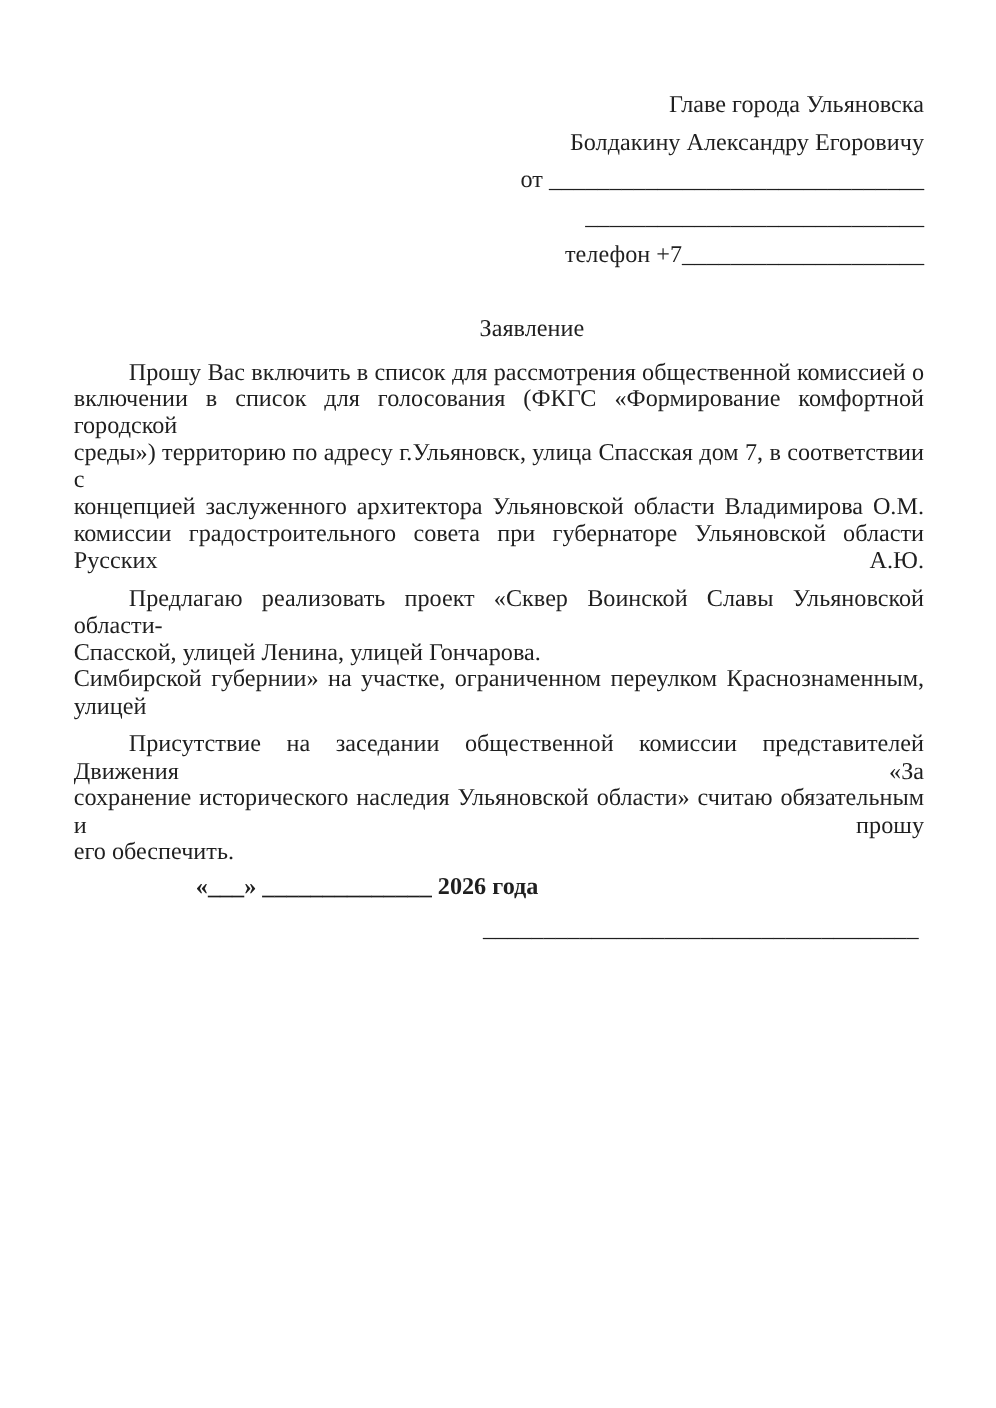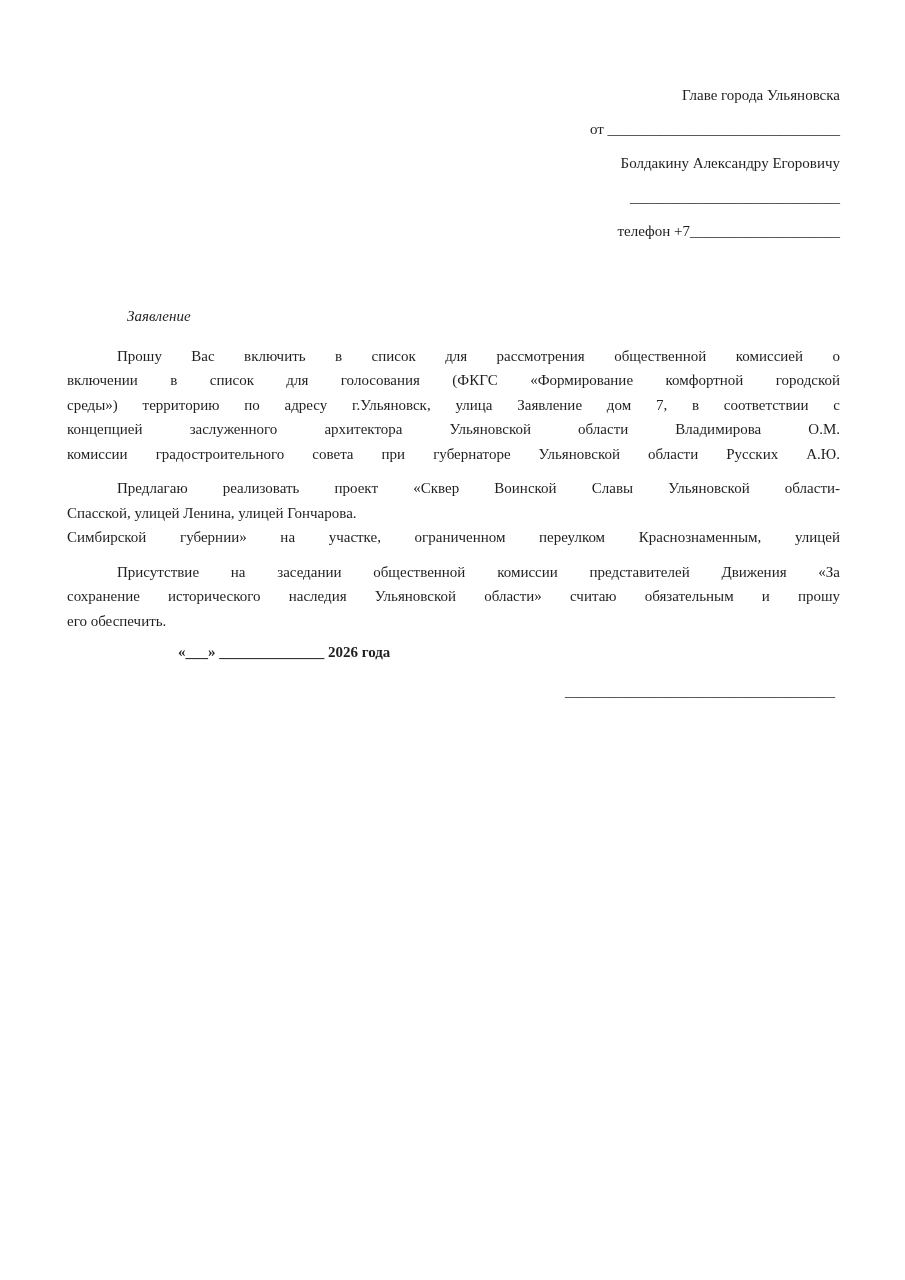--- a/index.html
+++ b/index.html
@@ -8,40 +8,40 @@
     background: #ffffff;
   }
   .page {
     position: relative;
     width: 905px;
     height: 1280px;
     margin: 0 auto;
     background: #ffffff;
     color: #1f1f1f;
     font-family: "Liberation Serif", "DejaVu Serif", serif;
-    font-size: 15px;
+    font-size: 22px;
     overflow: hidden;
     box-sizing: border-box;
     padding-top: 78px;
   }
   
   .header-block {
     margin-right: 65px;
     text-align: right;
     line-height: 34px;
     white-space: nowrap;
   }
   
   .doc-title {
-    margin-top: 56px;
+    margin-top: 38px;
     margin-left: 67px;
     margin-right: 65px;
+    text-align: center;
     text-indent: 60px;
     line-height: 24.5px;
-    font-style: italic;
   }
   
   .body-col {
     margin-left: 67px;
     margin-right: 65px;
     line-height: 24.5px;
   }
   .paragraph { margin-top: 10px; }
   .paragraph.first { margin-top: 15px; }
   .jline {
@@ -69,34 +69,34 @@
     white-space: nowrap;
   }
 </style>
 </head>
 <body>
 
 <div class="page">
 
   <div class="header-block">
     <div>Главе города Ульяновска</div>
+    <div>Болдакину Александру Егоровичу</div>
     <div>от _______________________________</div>
-    <div>Болдакину Александру Егоровичу</div>
     <div>____________________________</div>
     <div>телефон +7____________________</div>
   </div>
 
   <div class="doc-title">Заявление</div>
 
   <div class="body-col">
 
     <div class="paragraph first">
       <div class="jline indent">Прошу Вас включить в список для рассмотрения общественной комиссией о</div>
       <div class="jline">включении в список для голосования (ФКГС «Формирование комфортной городской</div>
-      <div class="jline">среды») территорию по адресу г.Ульяновск, улица Заявление дом 7, в соответствии с</div>
+      <div class="jline">среды») территорию по адресу г.Ульяновск, улица Спасская дом 7, в соответствии с</div>
       <div class="jline">концепцией заслуженного архитектора Ульяновской области Владимирова О.М.</div>
       <div class="jline">комиссии градостроительного совета при губернаторе Ульяновской области Русских А.Ю.</div>
     </div>
 
     <div class="paragraph">
       <div class="jline indent">Предлагаю реализовать проект «Сквер Воинской Славы Ульяновской области-</div>
       <div class="jline last-line">Спасской, улицей Ленина, улицей Гончарова.</div>
       <div class="jline">Симбирской губернии» на участке, ограниченном переулком Краснознаменным, улицей</div>
     </div>
 

